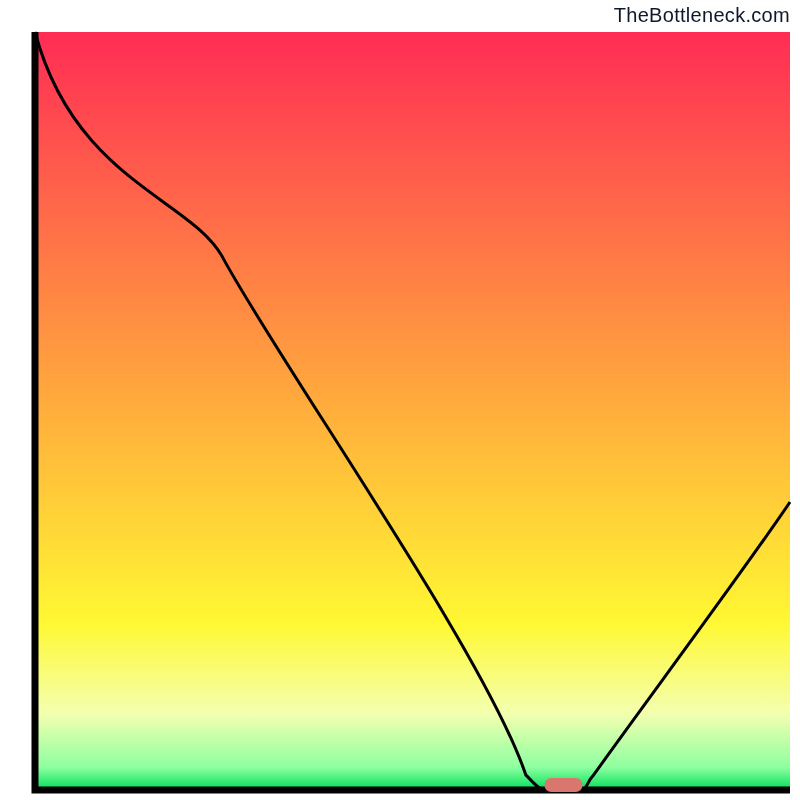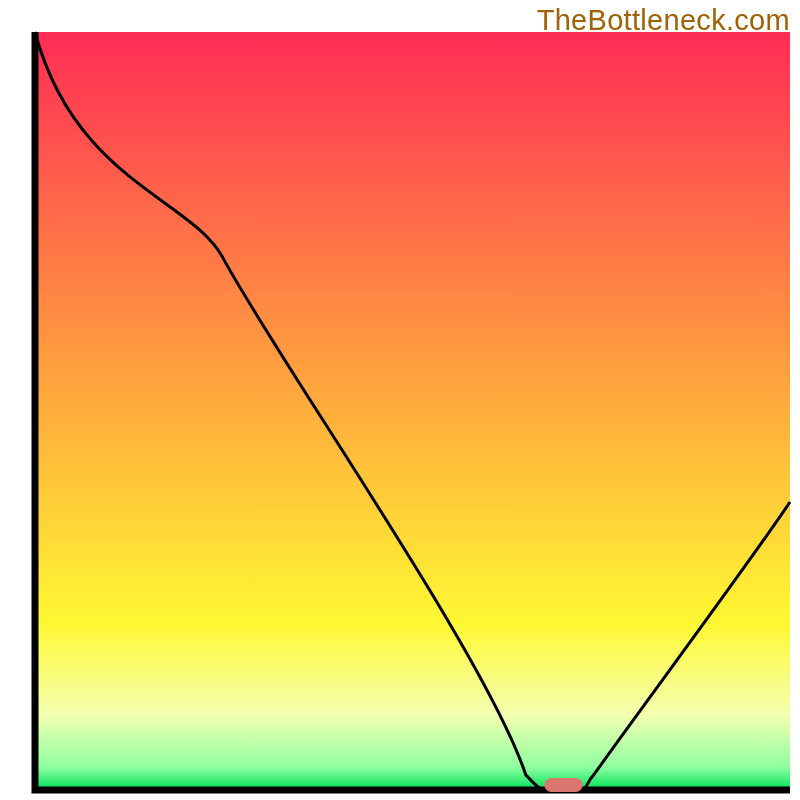--- a/index.html
+++ b/index.html
@@ -13,22 +13,22 @@
   }
   .wrap {
     position: relative;
     width: 800px;
     height: 800px;
   }
   .watermark {
     position: absolute;
     top: 4px;
     right: 10px;
-    color: #a16207;
-    font-size: 29px;
+    color: #0f172a;
+    font-size: 20px;
     letter-spacing: 0.3px;
     z-index: 10;
   }
   svg { display: block; }
 </style>
 </head>
 <body>
 
 <div class="wrap">
 

